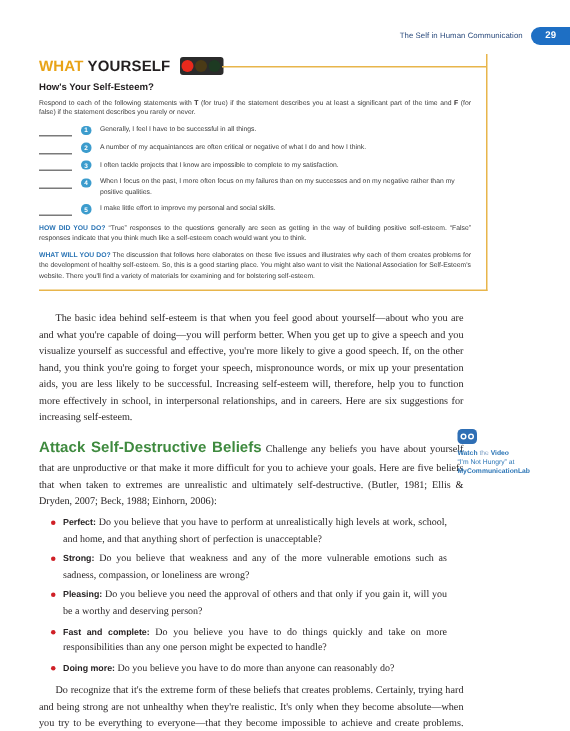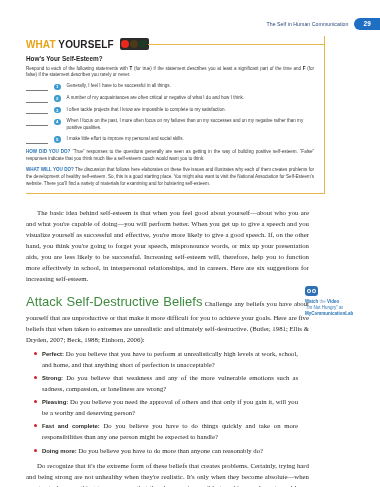--- a/index.html
+++ b/index.html
@@ -188,22 +188,22 @@
   }
   .body-para.first { margin-top: 13px; }
   .body-para.indent { text-indent: 11px; }
 
   .section-block {
     margin-top: 7px;
     width: 283px;
   }
   .section-head {
     font-family: "Liberation Sans", sans-serif;
-    font-size: 13px;
-    font-weight: normal;
+    font-size: 10px;
+    font-weight: bold;
     color: #3f8a3f;
     letter-spacing: 0.05px;
   }
   .section-body {
     font-family: "Liberation Serif", serif;
     font-size: 6.8px;
     line-height: 1.62;
     color: #231f20;
     text-align: justify;
   }

